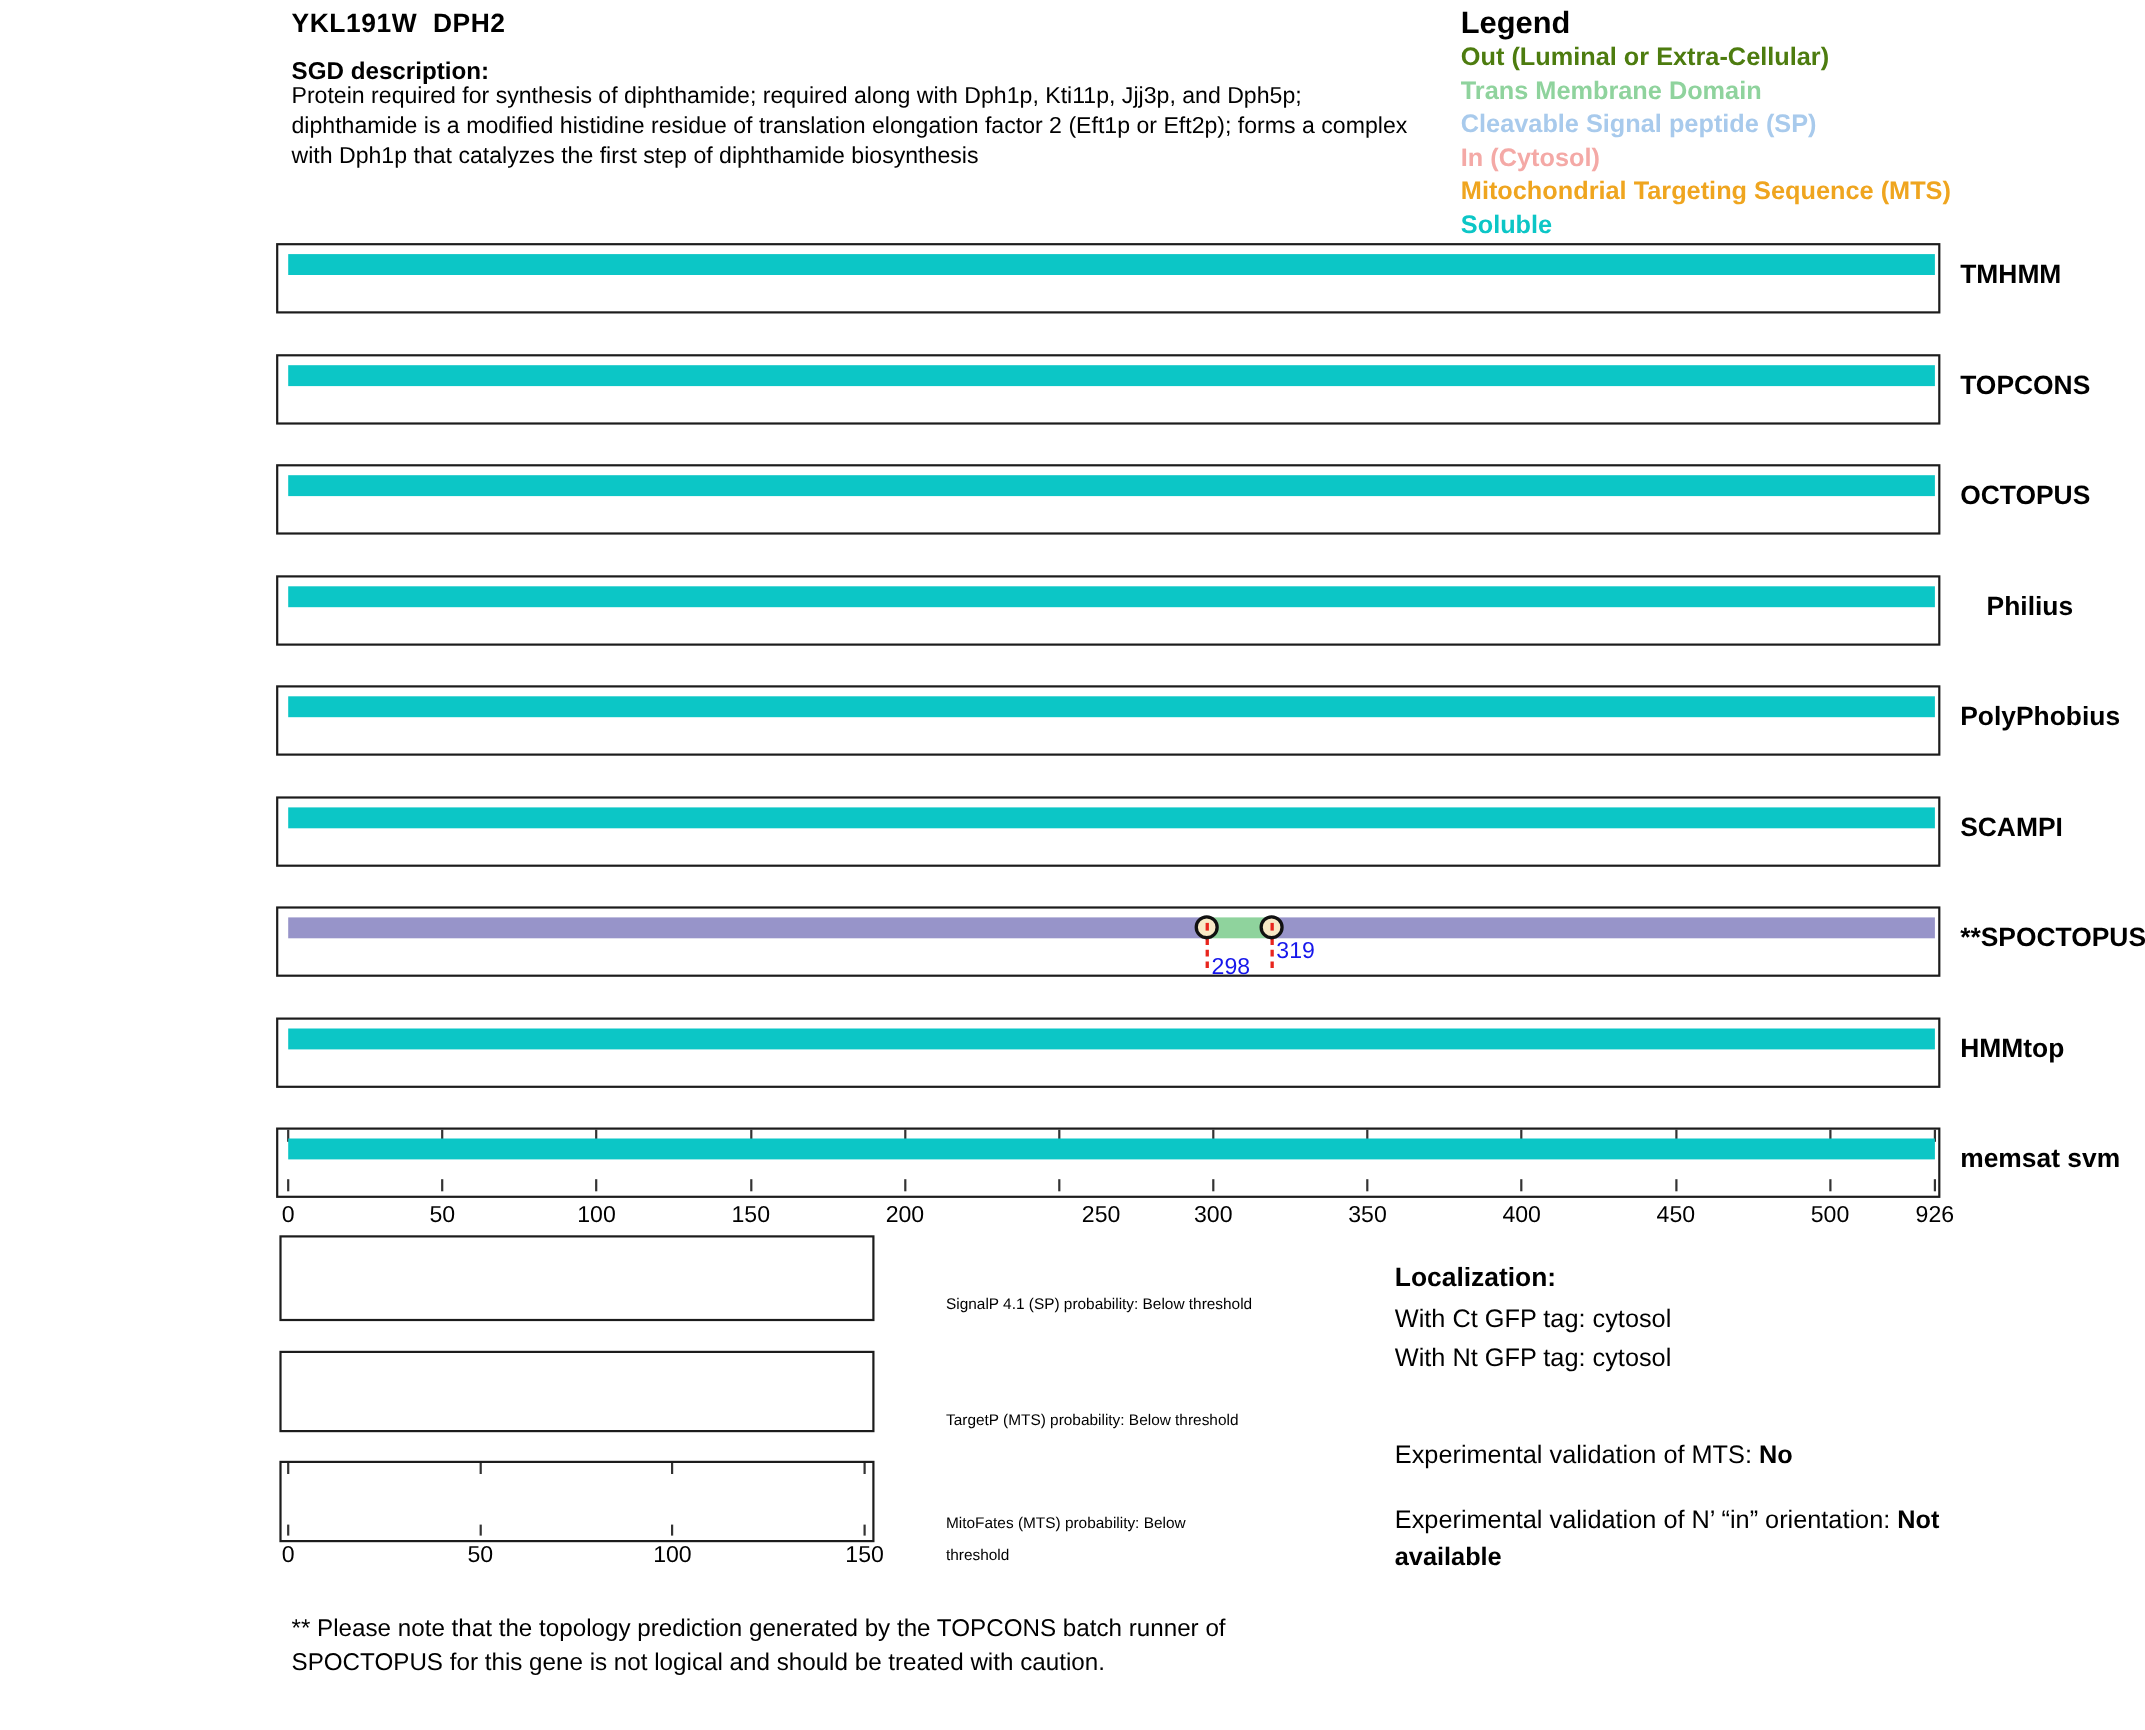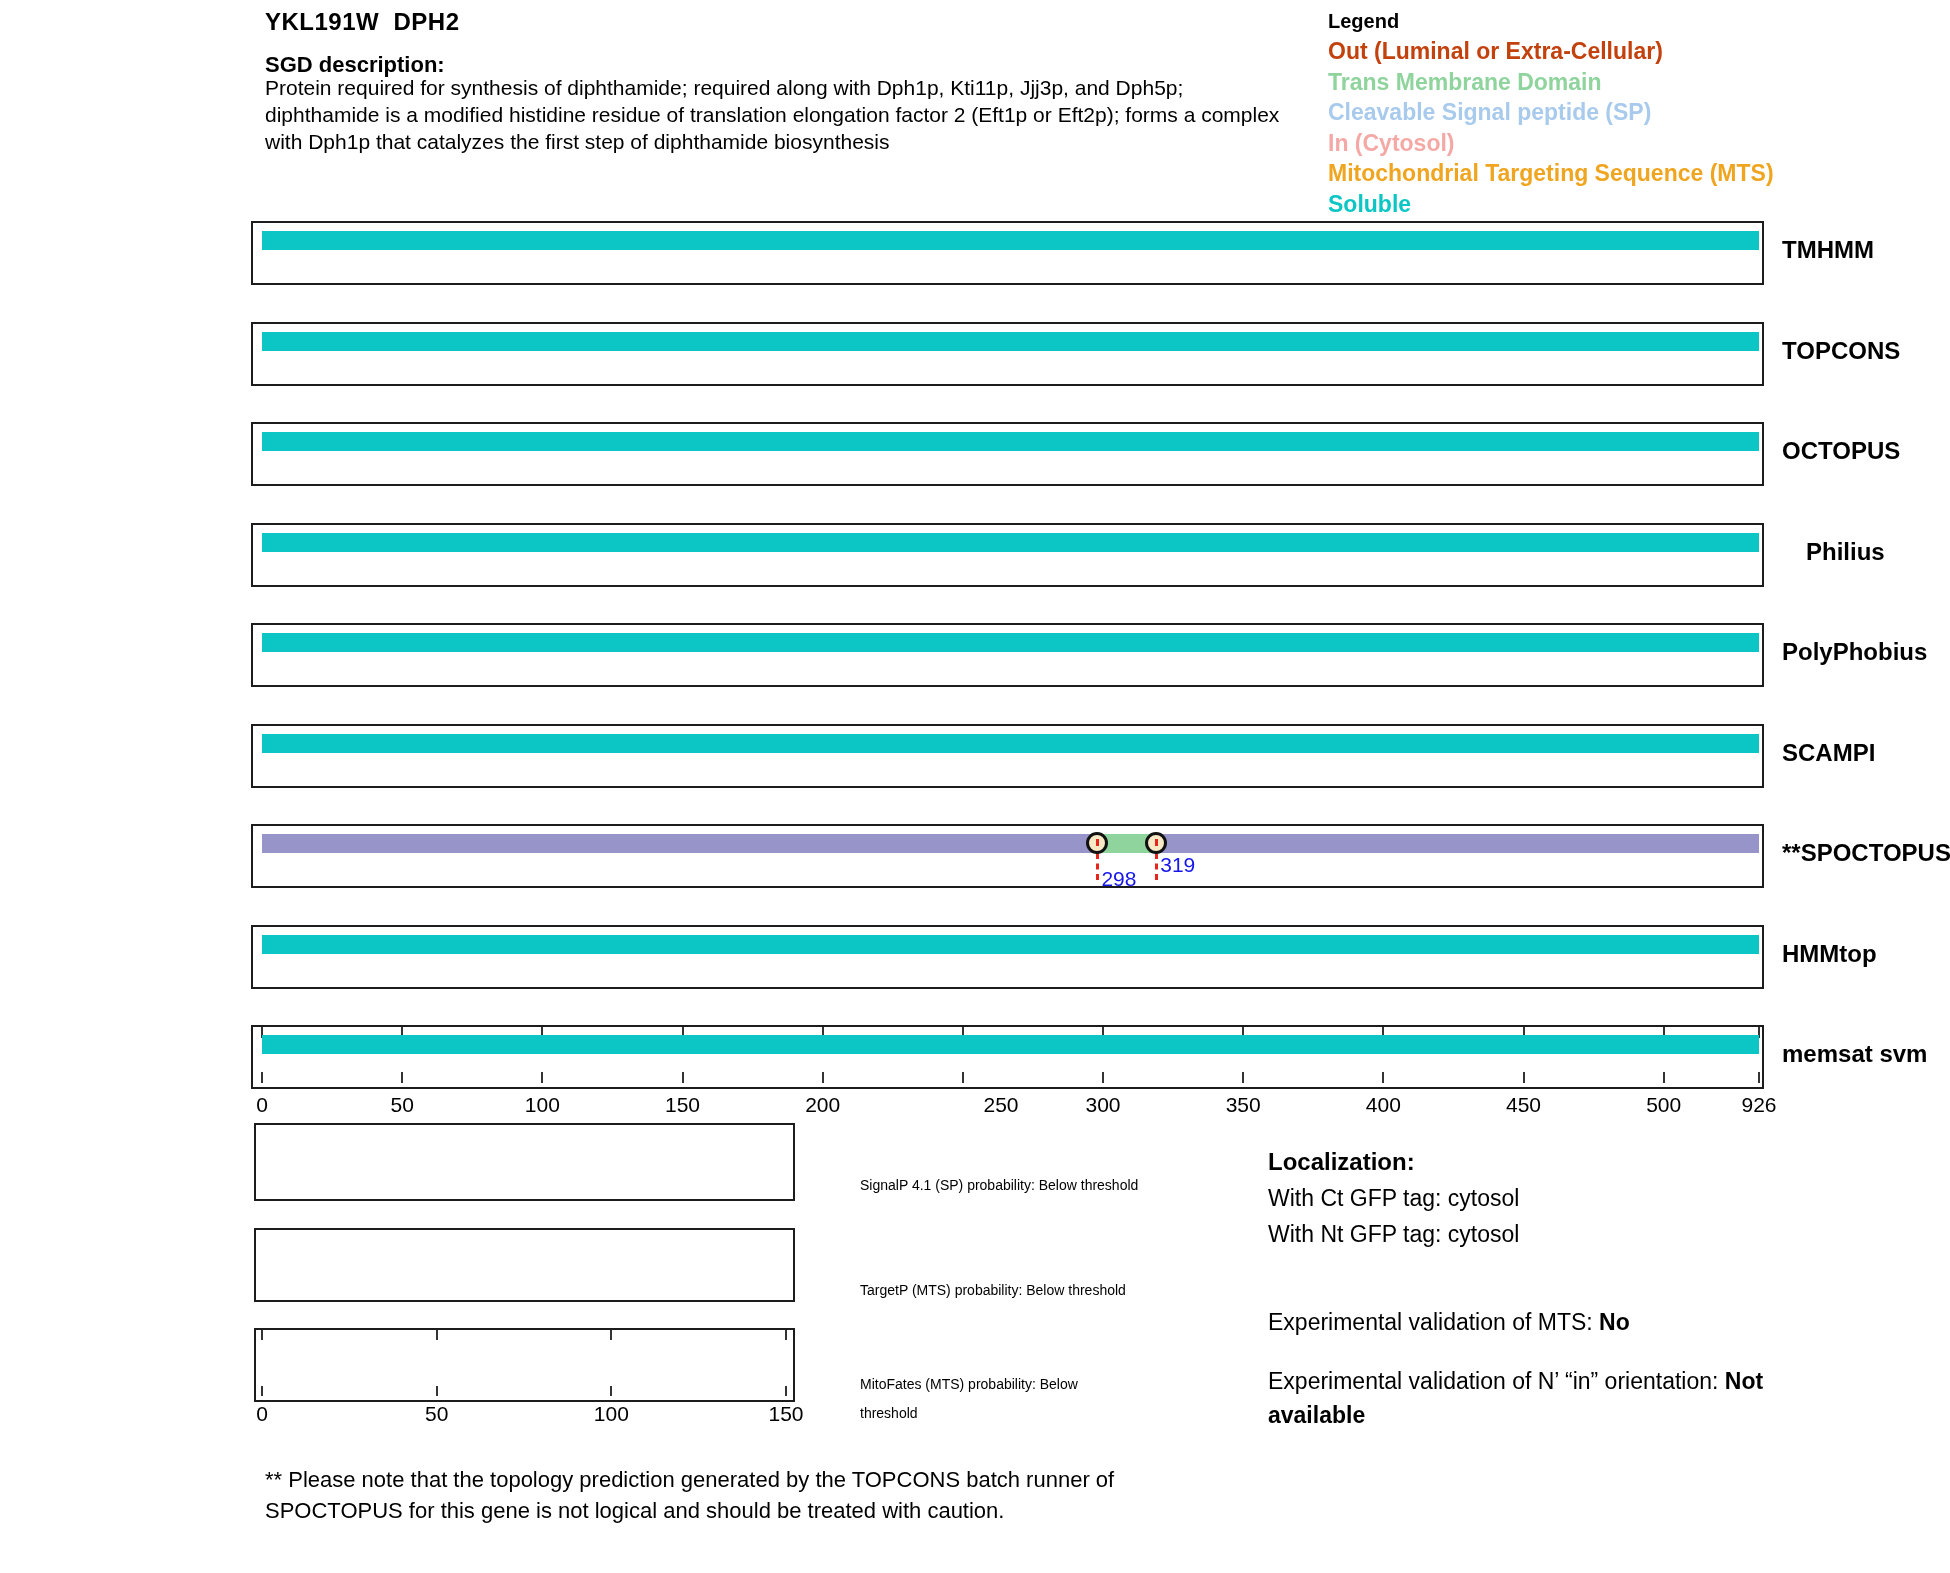--- a/index.html
+++ b/index.html
@@ -5,21 +5,21 @@
   html,body{margin:0;padding:0;background:#fff;}
   #page{
     position:relative;width:1950px;height:1573px;background:#ffffff;
     font-family:"Liberation Sans","DejaVu Sans",sans-serif;color:#000;overflow:hidden;
   }
   .abs{position:absolute;}
   #gene-title{left:265px;top:8px;font-size:24px;font-weight:bold;white-space:pre;letter-spacing:.5px;}
   #sgd-label{left:265px;top:52px;font-size:22px;font-weight:bold;}
   #sgd-desc{left:265px;top:74px;font-size:21px;line-height:27px;width:1060px;}
   #legend{left:1328px;top:6px;}
-  #legend-title{font-size:20px;font-weight:bold;line-height:30px;}
+  #legend-title{font-size:28px;font-weight:bold;line-height:30px;}
   .legend-item{font-size:23px;font-weight:bold;line-height:30.5px;white-space:nowrap;}
   .track-box{position:absolute;background:#fff;border:2px solid #1c1c1c;}
   .track-seg{position:absolute;height:19px;top:8px;}
   .track-label{position:absolute;left:1782px;font-size:24px;font-weight:bold;white-space:nowrap;}
   .tickmark{position:absolute;width:2px;background:#333;}
   .axis-label{position:absolute;width:64px;text-align:center;font-size:21px;}
   .marker-line{position:absolute;width:0;border-left:3px dashed #e8251d;}
   .marker-circle{position:absolute;width:16px;height:16px;border:3px solid #111;border-radius:50%;background:#f8e9c6;}
   .marker-minidash{position:absolute;width:3px;height:7px;background:#e8251d;}
   .marker-pos{position:absolute;font-size:21px;color:#1616eb;line-height:21px;}
@@ -41,21 +41,21 @@
   <div id="sgd-label" class="abs">SGD description:</div>
   <div id="sgd-desc" class="abs">
     <div>Protein required for synthesis of diphthamide; required along with Dph1p, Kti11p, Jjj3p, and Dph5p;</div>
     <div>diphthamide is a modified histidine residue of translation elongation factor 2 (Eft1p or Eft2p); forms a complex</div>
     <div>with Dph1p that catalyzes the first step of diphthamide biosynthesis</div>
   </div>
 
   <div id="legend" class="abs">
     <div id="legend-title">Legend</div>
     <div id="legend-items">
-        <div class="legend-item" style="color: #c2410c;">Out (Luminal or Extra-Cellular)</div>
+        <div class="legend-item" style="color: #4d7c0f;">Out (Luminal or Extra-Cellular)</div>
         <div class="legend-item" style="color: rgb(143, 211, 157);">Trans Membrane Domain</div>
         <div class="legend-item" style="color: rgb(168, 202, 236);">Cleavable Signal peptide (SP)</div>
         <div class="legend-item" style="color: rgb(244, 169, 166);">In (Cytosol)</div>
         <div class="legend-item" style="color: rgb(239, 165, 31);">Mitochondrial Targeting Sequence (MTS)</div>
         <div class="legend-item" style="color: rgb(12, 198, 198);">Soluble</div>
       </div>
   </div>
 
   <div id="tracks">
       <div class="track-box" style="left: 251px; top: 221px; width: 1509px; height: 60px; border-color: rgb(28, 28, 28);">

